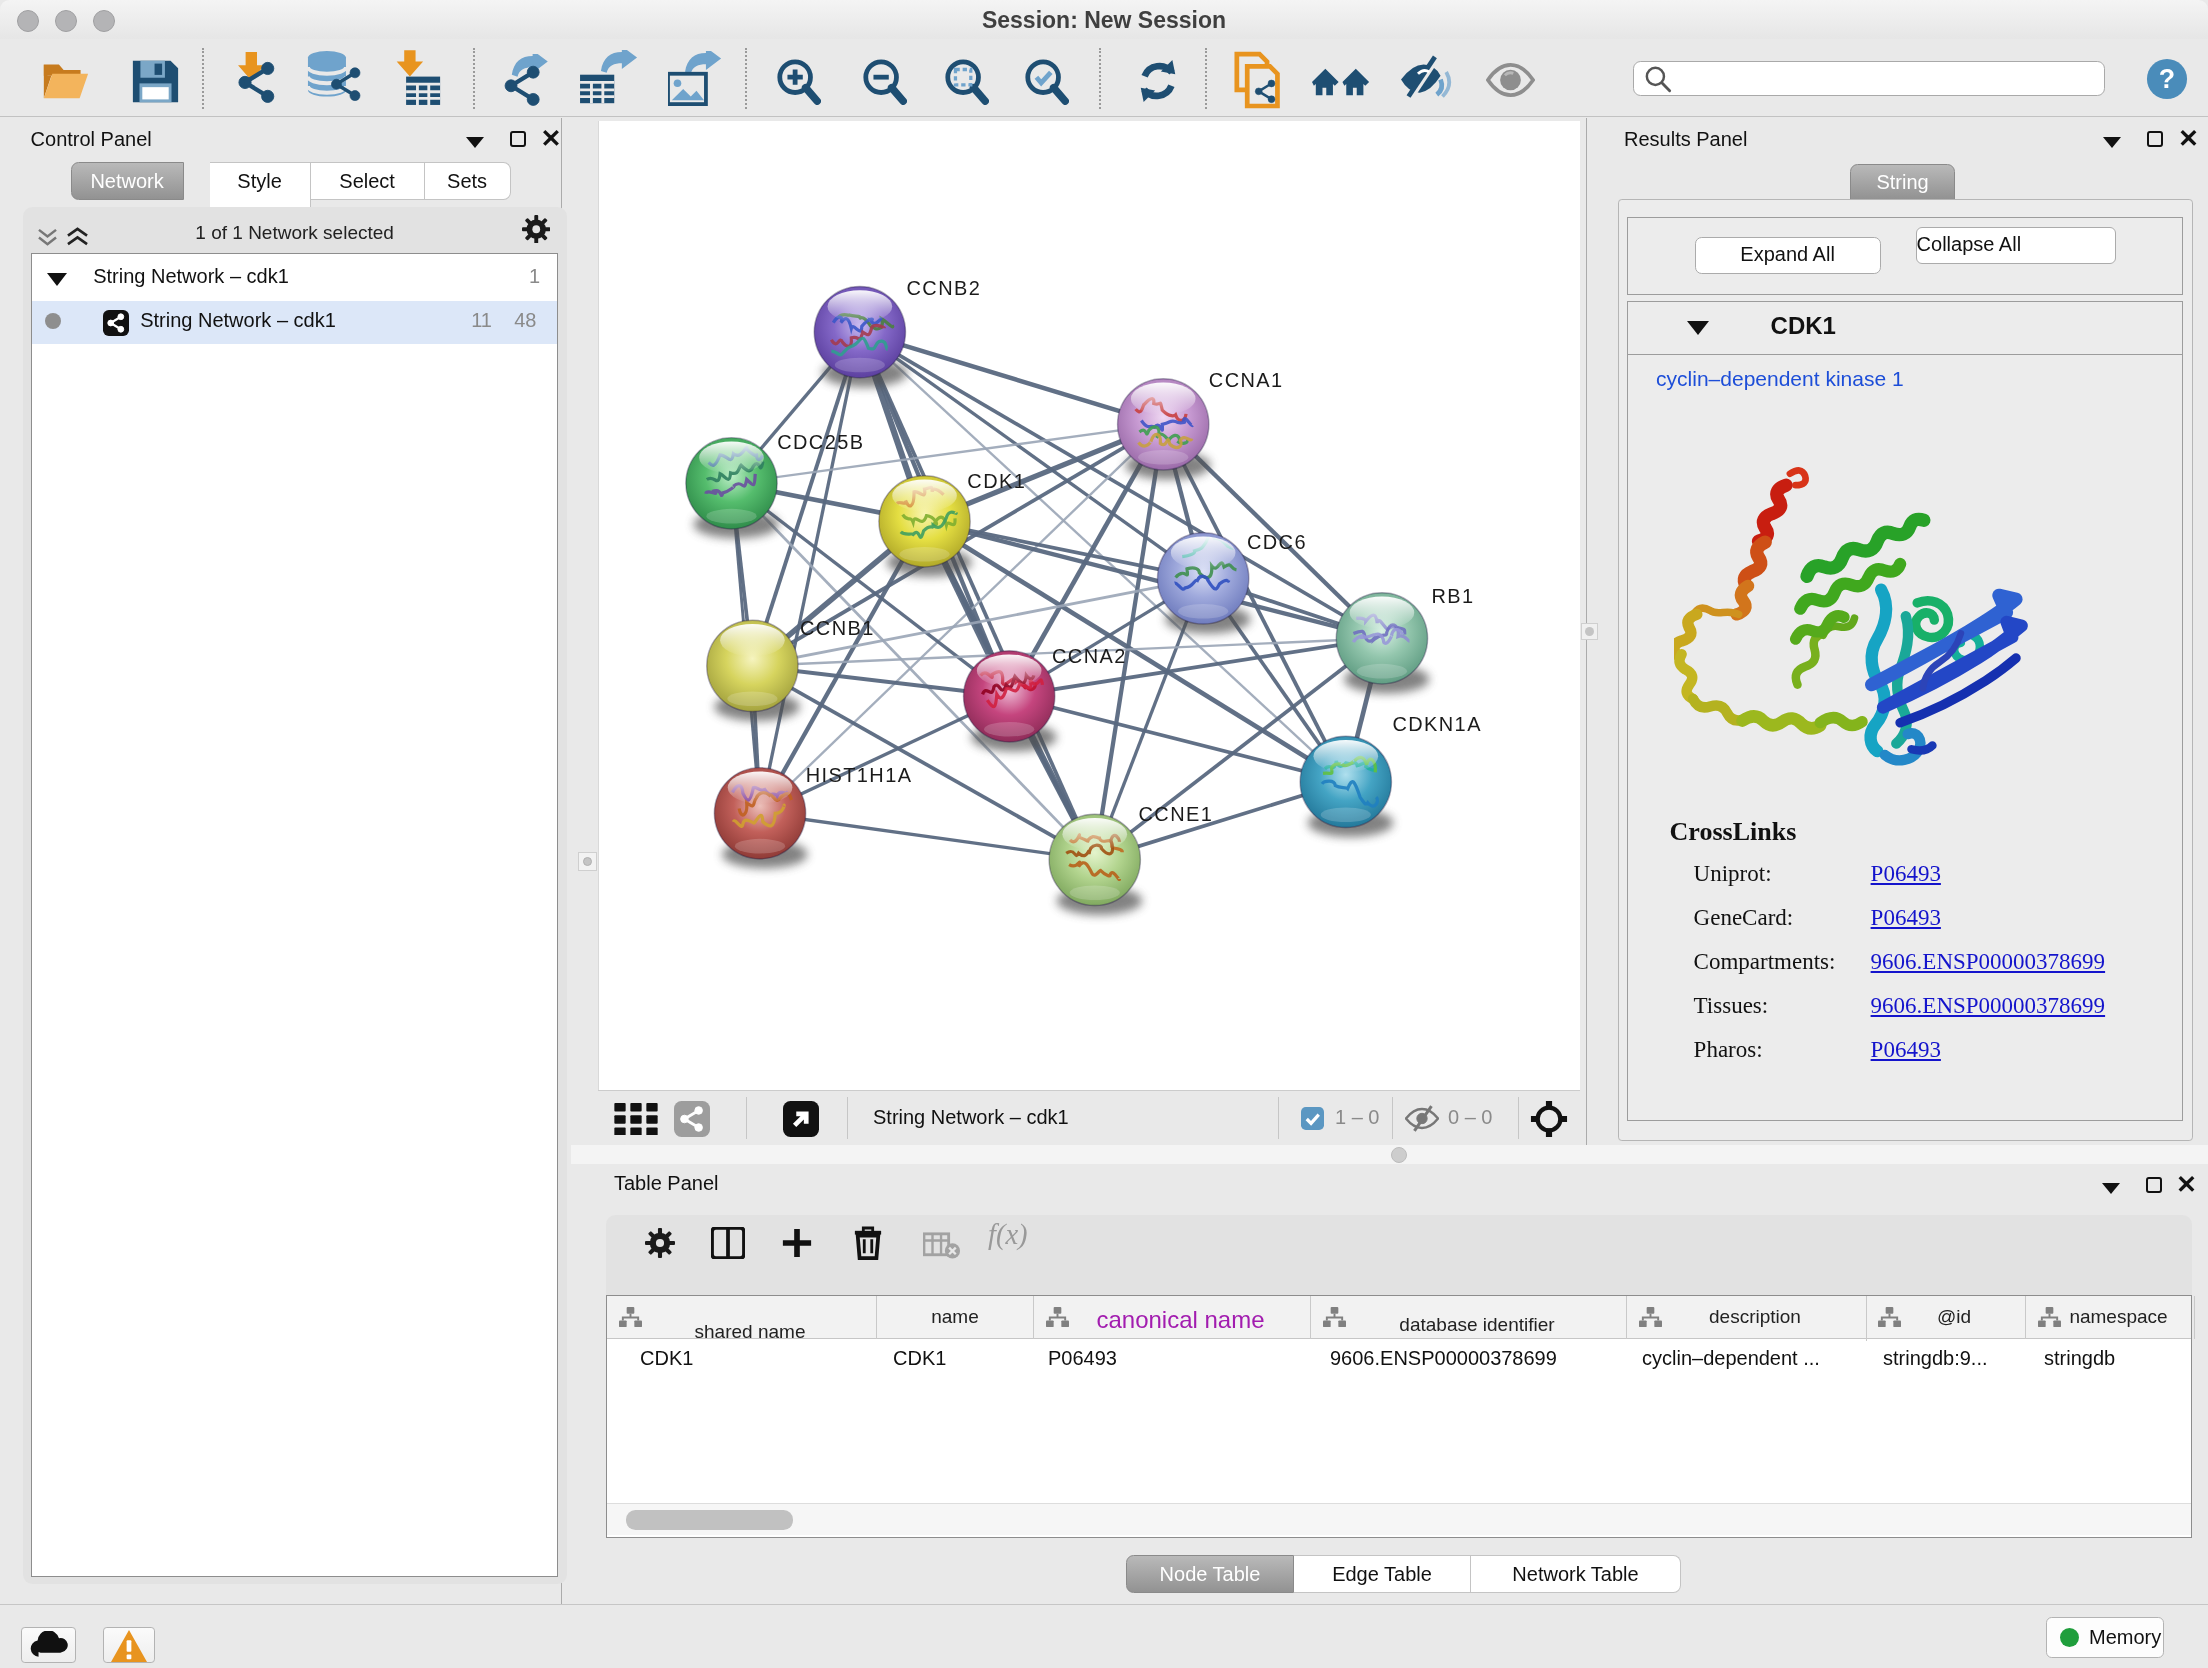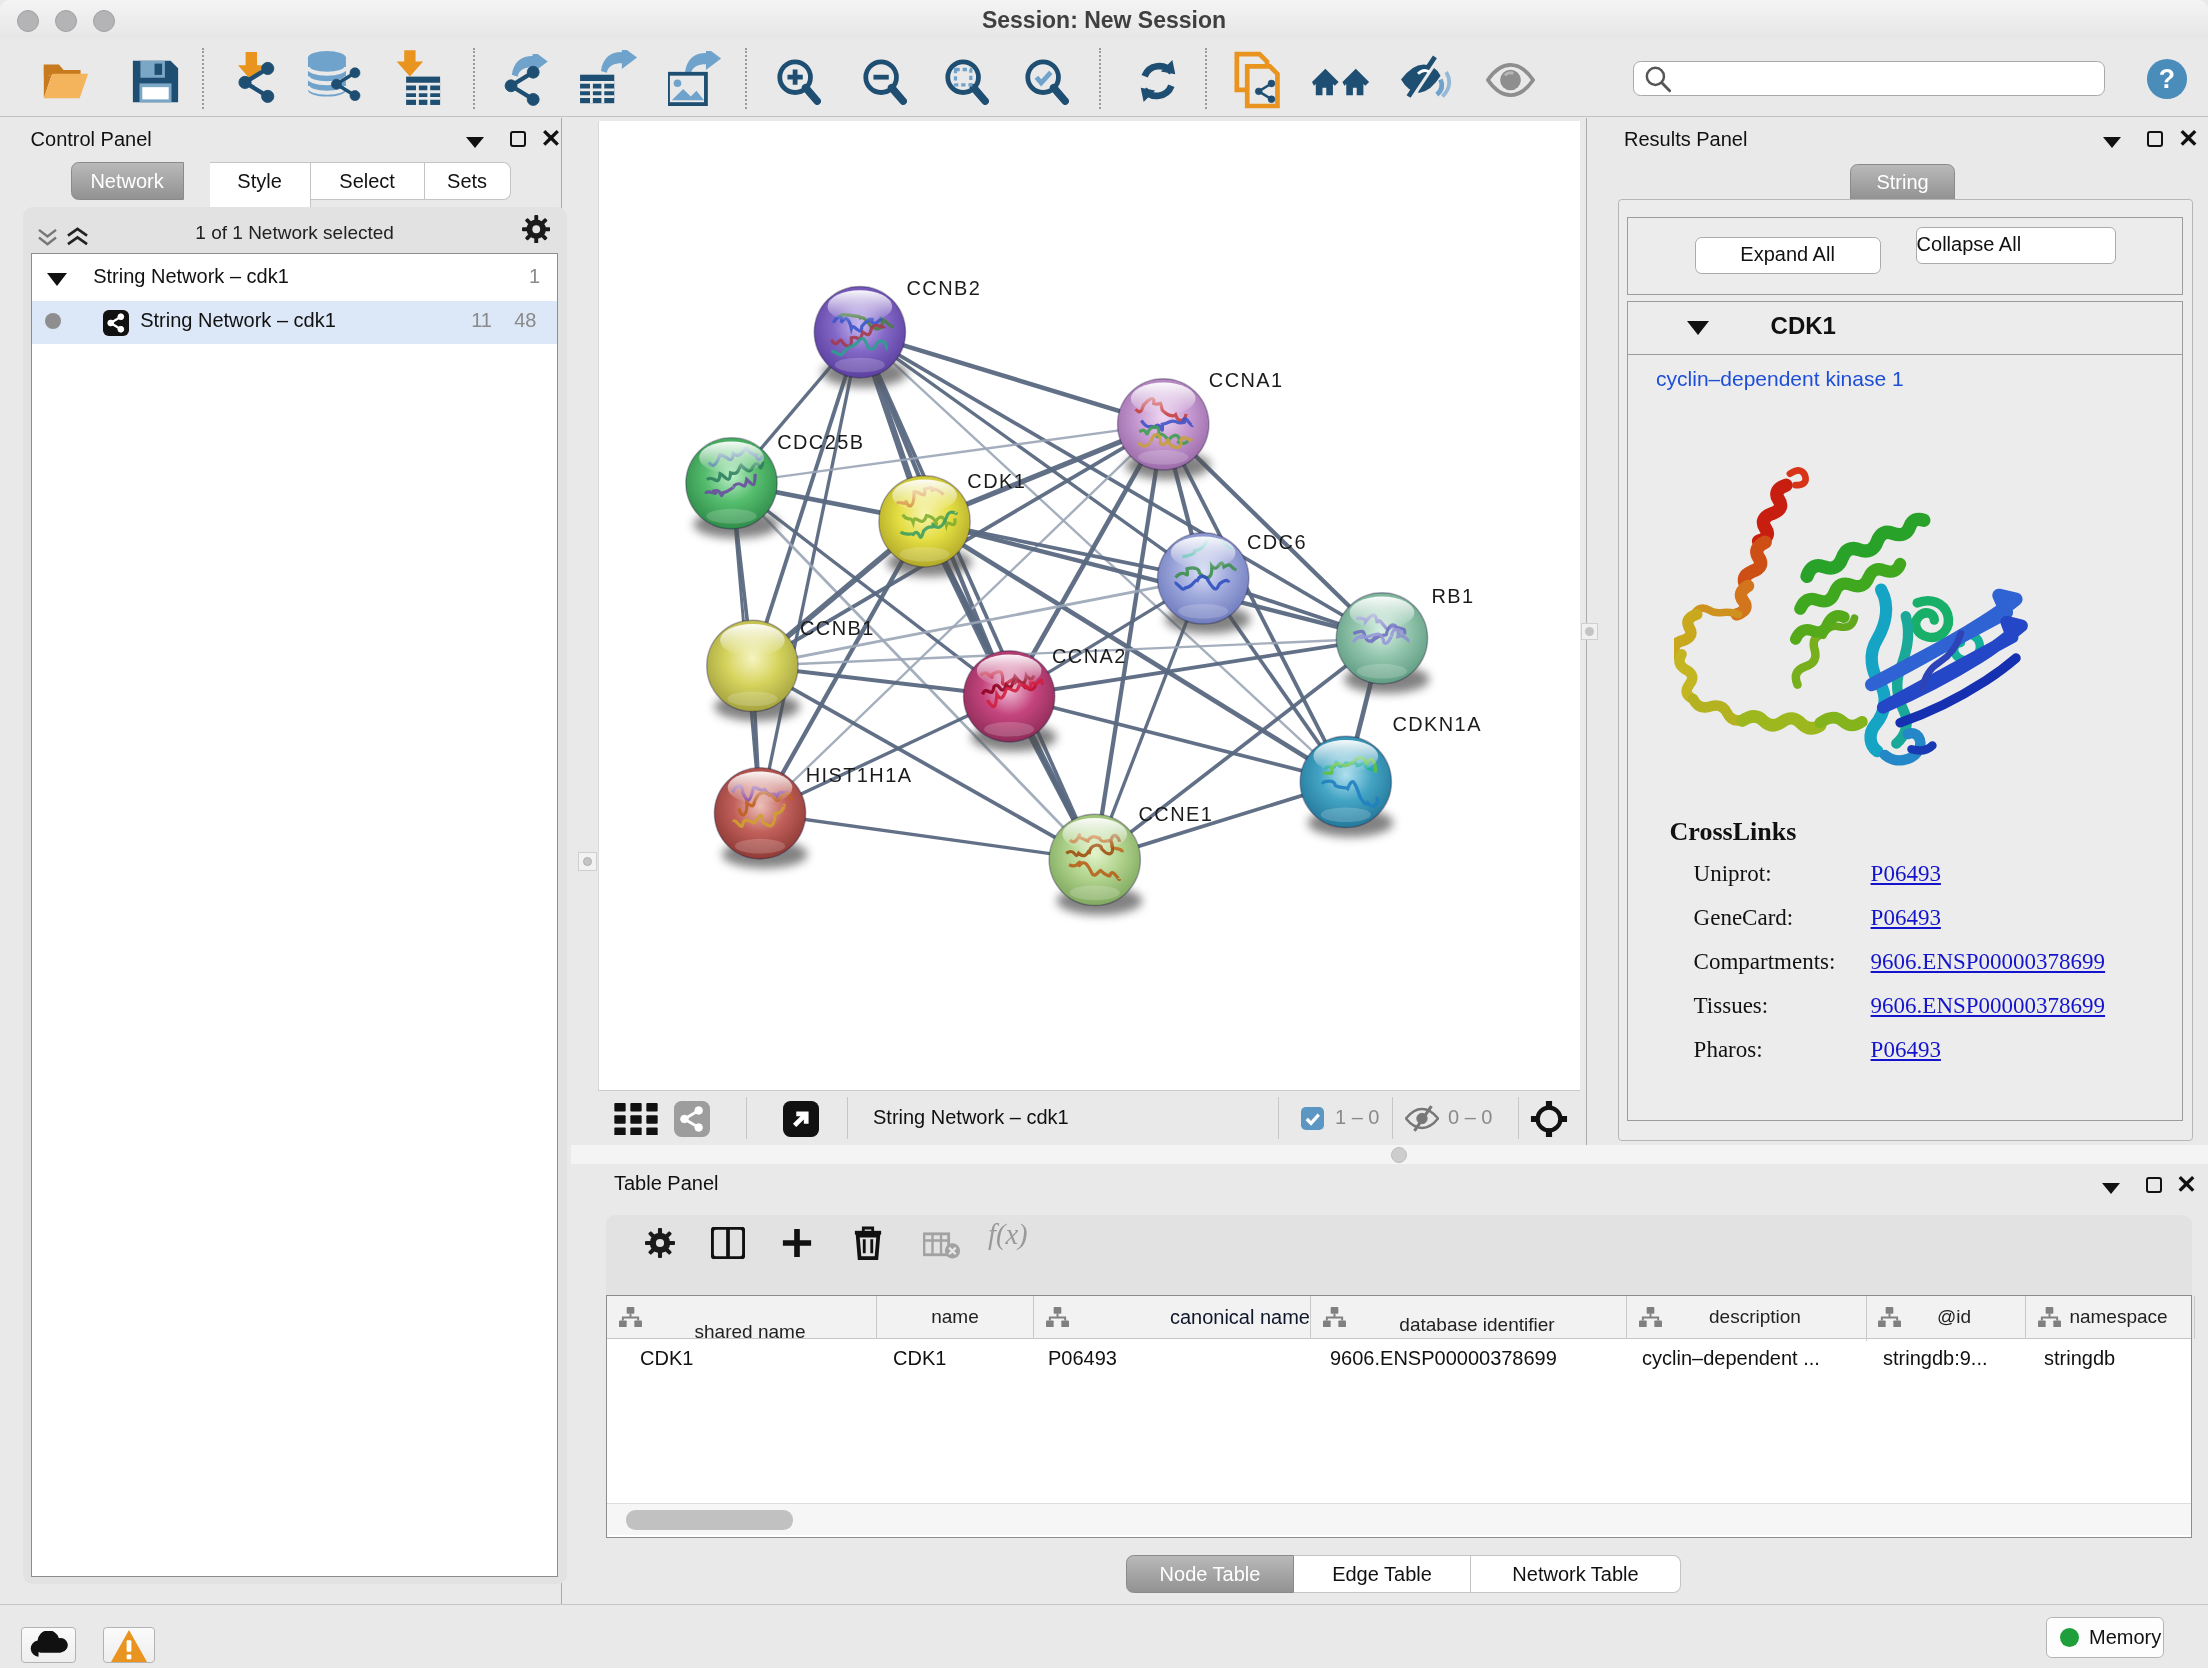--- a/index.html
+++ b/index.html
@@ -707,21 +707,21 @@
         </div>
 <div class="abs" style="left:427px;top:0;width:277px;height:43px;border-right:1.9px solid #c9c9c9;">
           <span style="position:absolute;left:11.4px;top:9.5px;"><svg width="25" height="23" viewBox="0 0 26 24" xmlns="http://www.w3.org/2000/svg">
               <g fill="#808080">
                 <rect x="9" y="1" width="8" height="7" rx="1"></rect>
                 <rect x="1" y="15" width="8" height="7" rx="1"></rect>
                 <rect x="17" y="15" width="8" height="7" rx="1"></rect>
                 <path d="M13 8 v4 M5 15 v-3 h16 v3" stroke="#808080" stroke-width="2" fill="none"></path>
               </g>
             </svg></span>
-          <div style="width:100%;text-align:right;font-size:20px;color:#0f172a;margin-top:9.5px;padding-left:17px;">canonical name</div>
+          <div style="width:100%;text-align:center;font-size:24px;color:#a21caf;margin-top:9.5px;padding-left:17px;">canonical name</div>
         </div>
 <div class="abs" style="left:704px;top:0;width:316px;height:43px;border-right:1.9px solid #c9c9c9;">
           <span style="position:absolute;left:11.4px;top:9.5px;"><svg width="25" height="23" viewBox="0 0 26 24" xmlns="http://www.w3.org/2000/svg">
               <g fill="#808080">
                 <rect x="9" y="1" width="8" height="7" rx="1"></rect>
                 <rect x="1" y="15" width="8" height="7" rx="1"></rect>
                 <rect x="17" y="15" width="8" height="7" rx="1"></rect>
                 <path d="M13 8 v4 M5 15 v-3 h16 v3" stroke="#808080" stroke-width="2" fill="none"></path>
               </g>
             </svg></span>

